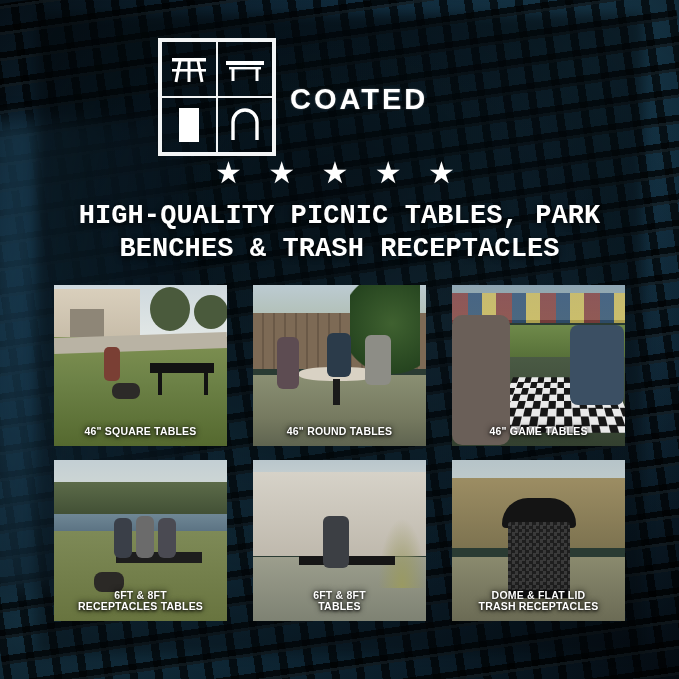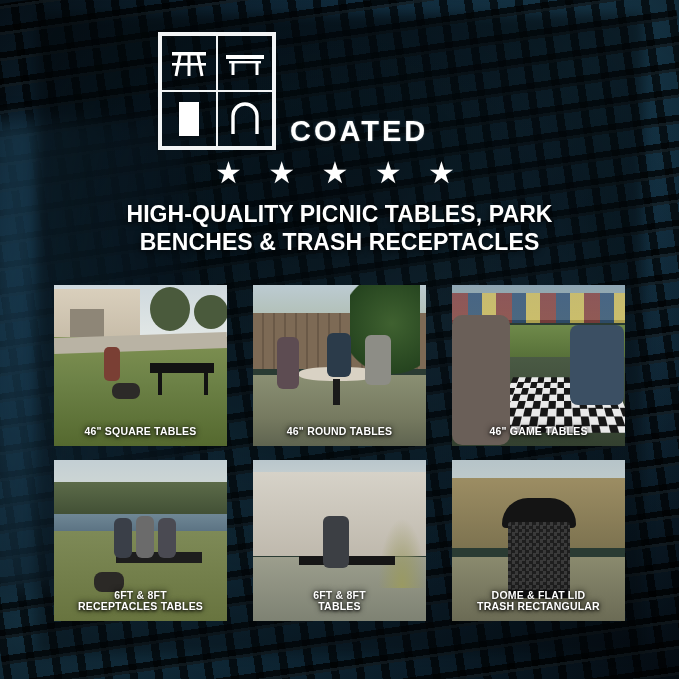--- a/index.html
+++ b/index.html
@@ -68,23 +68,23 @@
   
   .content {
     position: absolute;
     inset: 0;
   }
 
   
   .logo {
     position: absolute;
     left: 158px;
-    top: 32px;
+    top: 38px;
     display: flex;
-    align-items: flex-end;
+    align-items: center;
     gap: 14px;
   }
   .logo-mark {
     width: 118px;
     height: 118px;
     display: grid;
     grid-template-columns: 1fr 1fr;
     grid-template-rows: 1fr 1fr;
     border: 3px solid #f2f4f5;
     box-sizing: border-box;
@@ -132,24 +132,25 @@
 
   
   .headline {
     position: absolute;
     top: 200px;
     left: 0;
     width: 100%;
     text-align: center;
     color: #ffffff;
     font-weight: bold;
-    font-size: 23px;
+    font-size: 27px;
     line-height: 1.22;
     letter-spacing: 0.1px;
     text-shadow: 0 2px 6px rgba(0,0,0,0.8);
+    font-family: Liberation Mono, monospace;
   }
 
   
   .grid {
     position: absolute;
     left: 54px;
     top: 285px;
     width: 571px;
     display: grid;
     grid-template-columns: repeat(3, 173px);
@@ -389,19 +390,19 @@
         <div class="scene">
           <div class="sky"></div>
           <div class="bushes"></div>
           <div class="ground"></div>
           <div class="can-lid"></div>
           <div class="can-body"></div>
           <div class="can-base"></div>
         </div>
         <div class="card-caption">
           <div>DOME &amp; FLAT LID</div>
-          <div>TRASH RECTANGULAR</div>
+          <div>TRASH RECEPTACLES</div>
         </div>
       </div>
 
     </div>
   </div>
 </div>
 
 </body></html>

